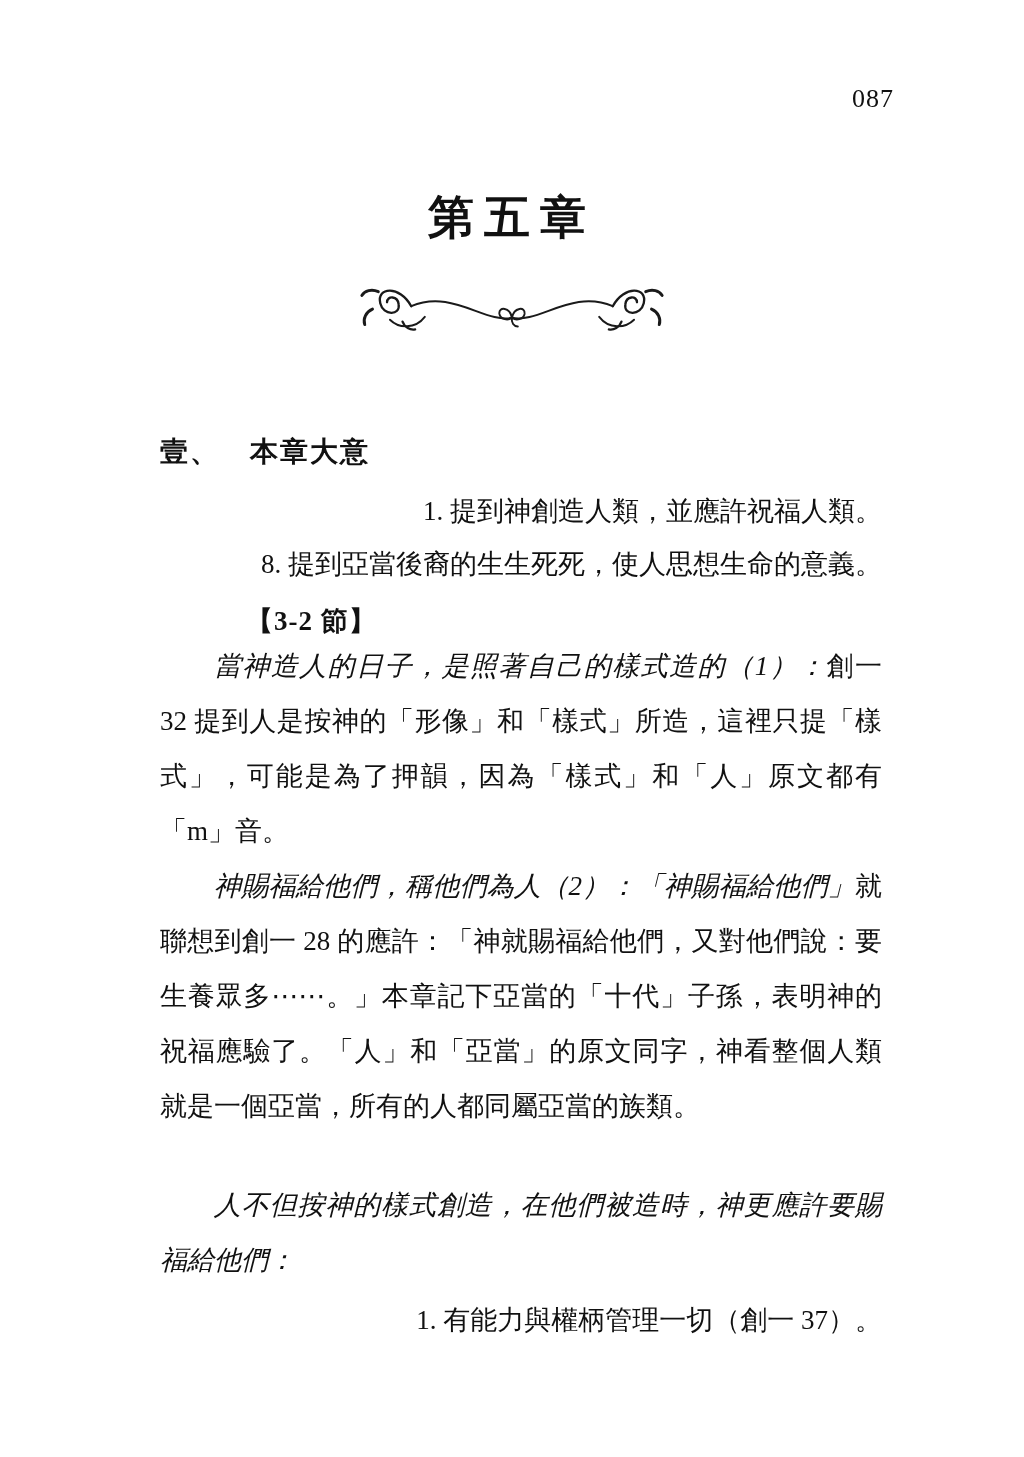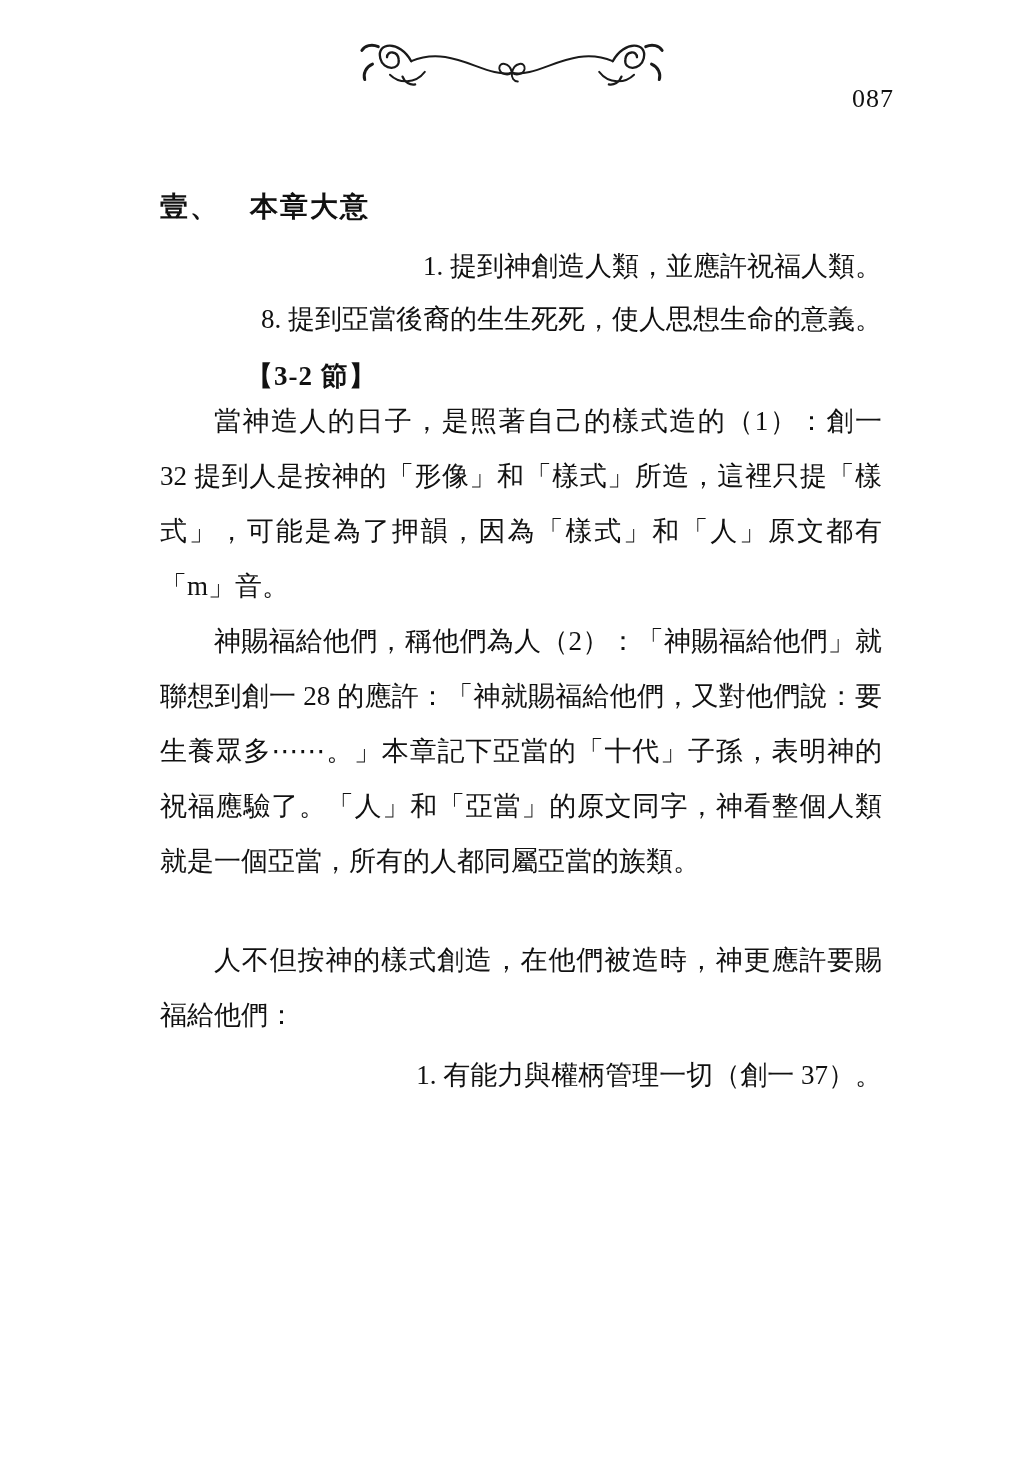--- a/index.html
+++ b/index.html
@@ -58,32 +58,34 @@
   }
   .body-para {
     font-size: 27px;
     line-height: 55px;
     text-align: justify;
     text-indent: 2em;
   }
   .para-gap { margin-top: 44px; }
   .kai {
     
+    font-style: italic;
     font-weight: 400;
   }
   .final-list { margin-top: 6px; }
   .final-list .list-item { padding-left: 82px; }
 </style>
 </head>
 <body>
 
 <div class="page">
 
   <div class="page-number">087</div>
 
+  <h1 class="chapter-title">第五章</h1>
 
   <svg class="flourish" viewBox="0 0 320 72" width="310" height="70" aria-hidden="true">
     <g fill="none" stroke="#1a1a1a" stroke-width="2" stroke-linecap="round">
 
       <path d="M56,30 C98,12 132,48 160,42 C188,48 222,12 264,30"></path>
 
       <path d="M160,42 c-2,-11 -14,-12 -13,-4 c1,6 9,7 13,4"></path>
       <path d="M160,42 c2,-11 14,-12 13,-4 c-1,6 -9,7 -13,4"></path>
       <path d="M160,42 c-1,5 2,9 6,9"></path>
 

